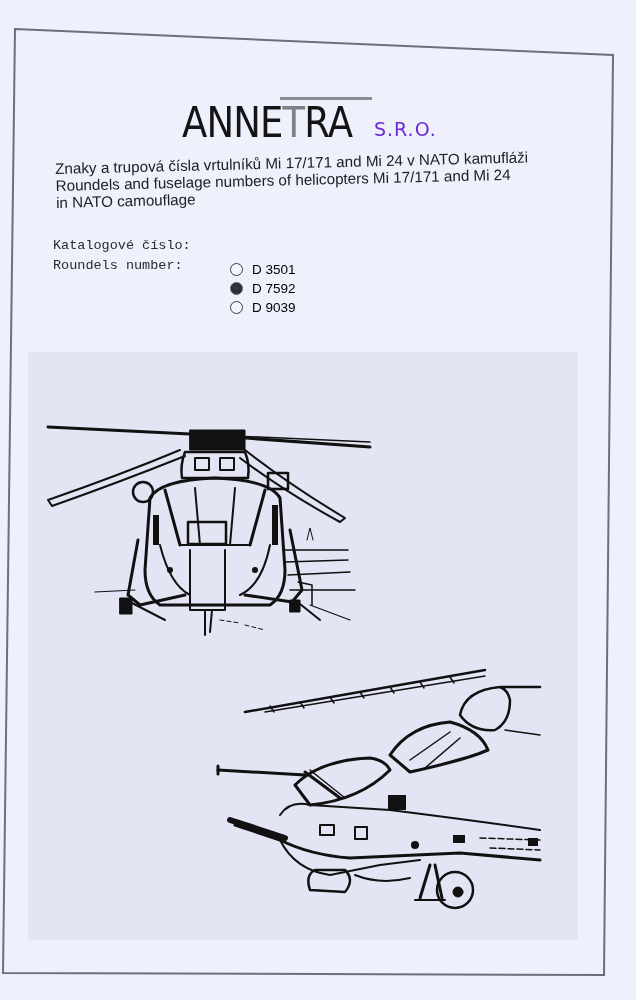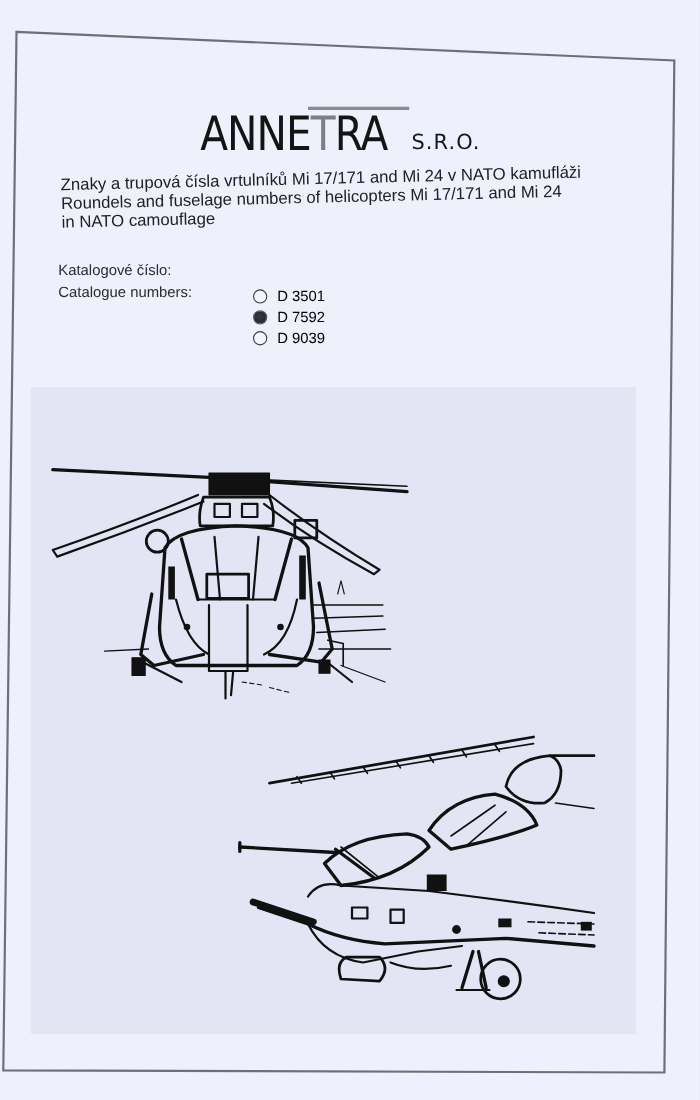--- a/index.html
+++ b/index.html
@@ -54,21 +54,21 @@
   .logo-word .t-glyph {
     color: #7d7f86;
   }
   .logo-suffix {
     position: absolute;
     left: 192px;
     top: 26px;
     font-family: "DejaVu Sans", sans-serif;
     font-size: 19px;
     letter-spacing: 1px;
-    color: #0f172a;
+    color: #6d28d9;
     white-space: nowrap;
   }
   .logo-bar {
     position: absolute;
     left: 98px;
     top: 5px;
     width: 92px;
     height: 3px;
     background: #8a8c93;
   }
@@ -84,21 +84,21 @@
     transform-origin: left top;
   }
   .heading .line {
     display: block;
     white-space: nowrap;
   }
   .catalog {
     position: absolute;
     left: 53px;
     top: 236px;
-    font-family: Liberation Sans, sans-serif;
+    font-family: Liberation Mono, monospace;
     font-size: 13.5px;
     color: #2a2a32;
     line-height: 20px;
   }
   .catalog .lbl {
     display: block;
     white-space: nowrap;
   }
   .options {
     position: absolute;
@@ -158,21 +158,21 @@
   </div>
 
   <div class="heading">
     <span class="line">Znaky a trupová čísla  vrtulníků Mi 17/171 and Mi 24 v NATO kamufláži</span>
     <span class="line">Roundels  and fuselage numbers of helicopters Mi 17/171 and Mi 24</span>
     <span class="line">in NATO camouflage</span>
   </div>
 
   <div class="catalog">
     <span class="lbl">Katalogové číslo:</span>
-    <span class="lbl">Catalogue numbers:</span>
+    <span class="lbl">Roundels number:</span>
   </div>
 
   <div class="options">
     <div class="opt">
       <span class="radio"></span>
       <span class="opt-label">D 3501</span>
     </div>
     <div class="opt">
       <span class="radio checked"></span>
       <span class="opt-label">D 7592</span>

